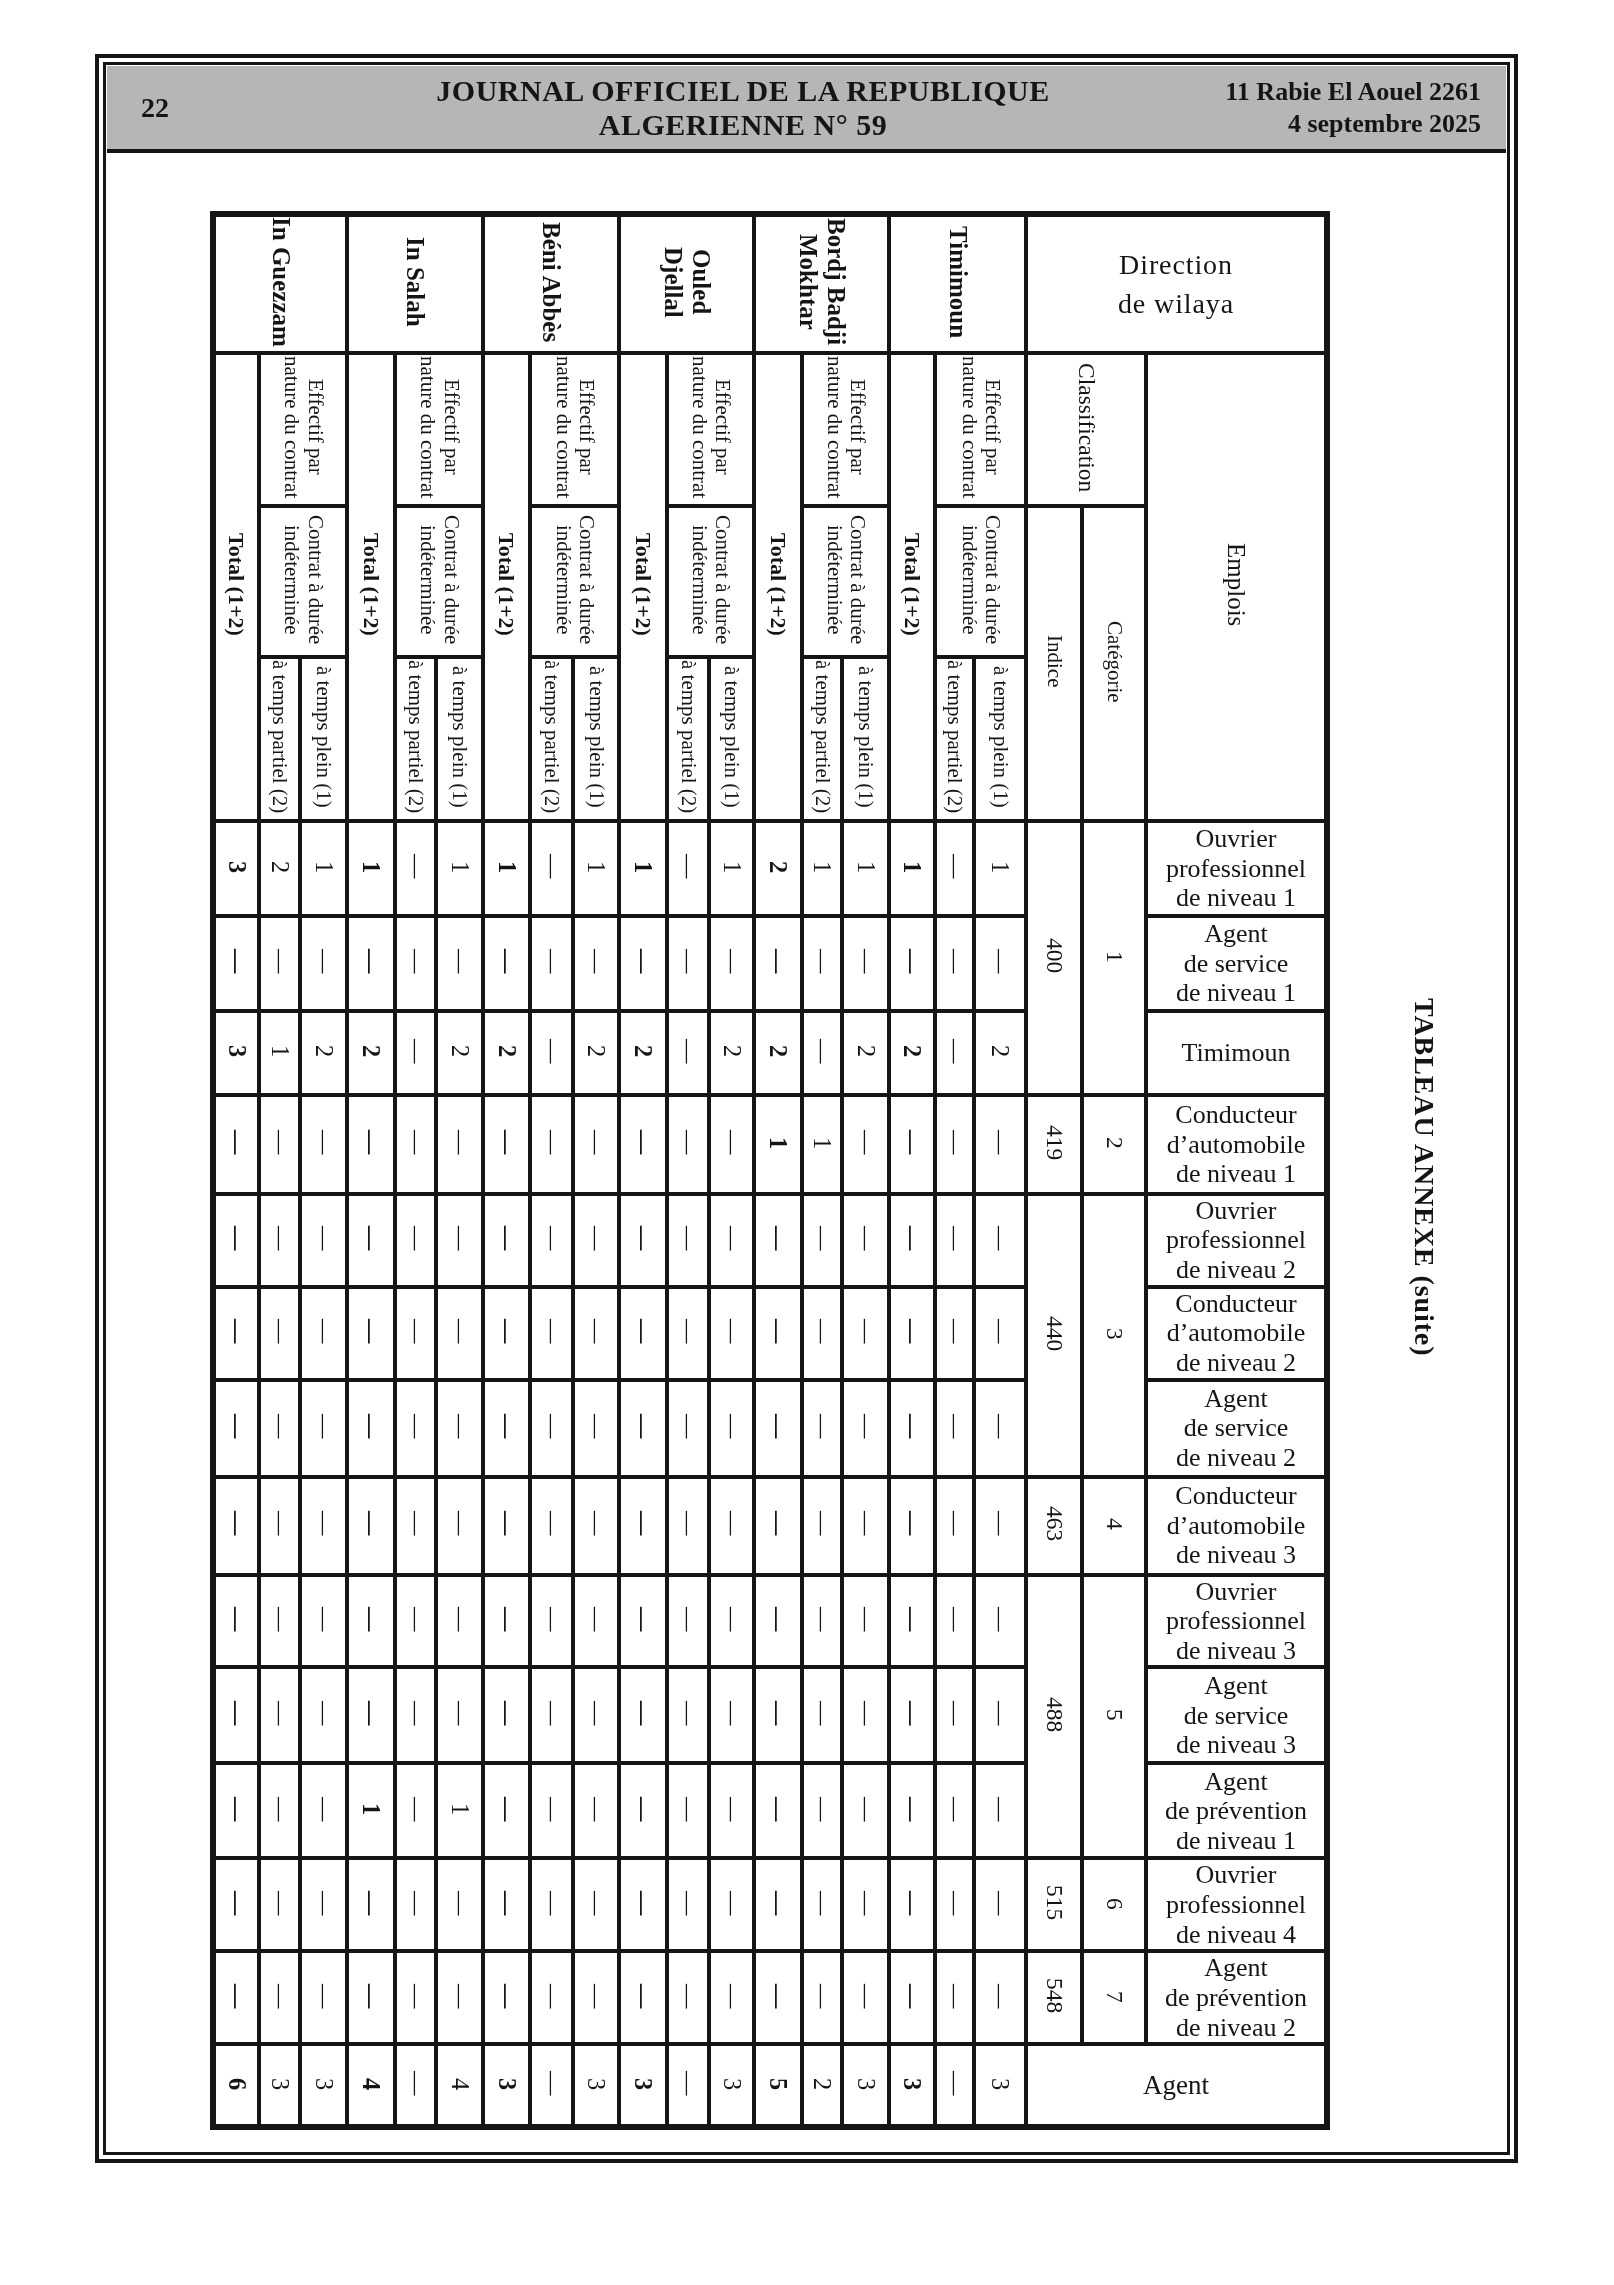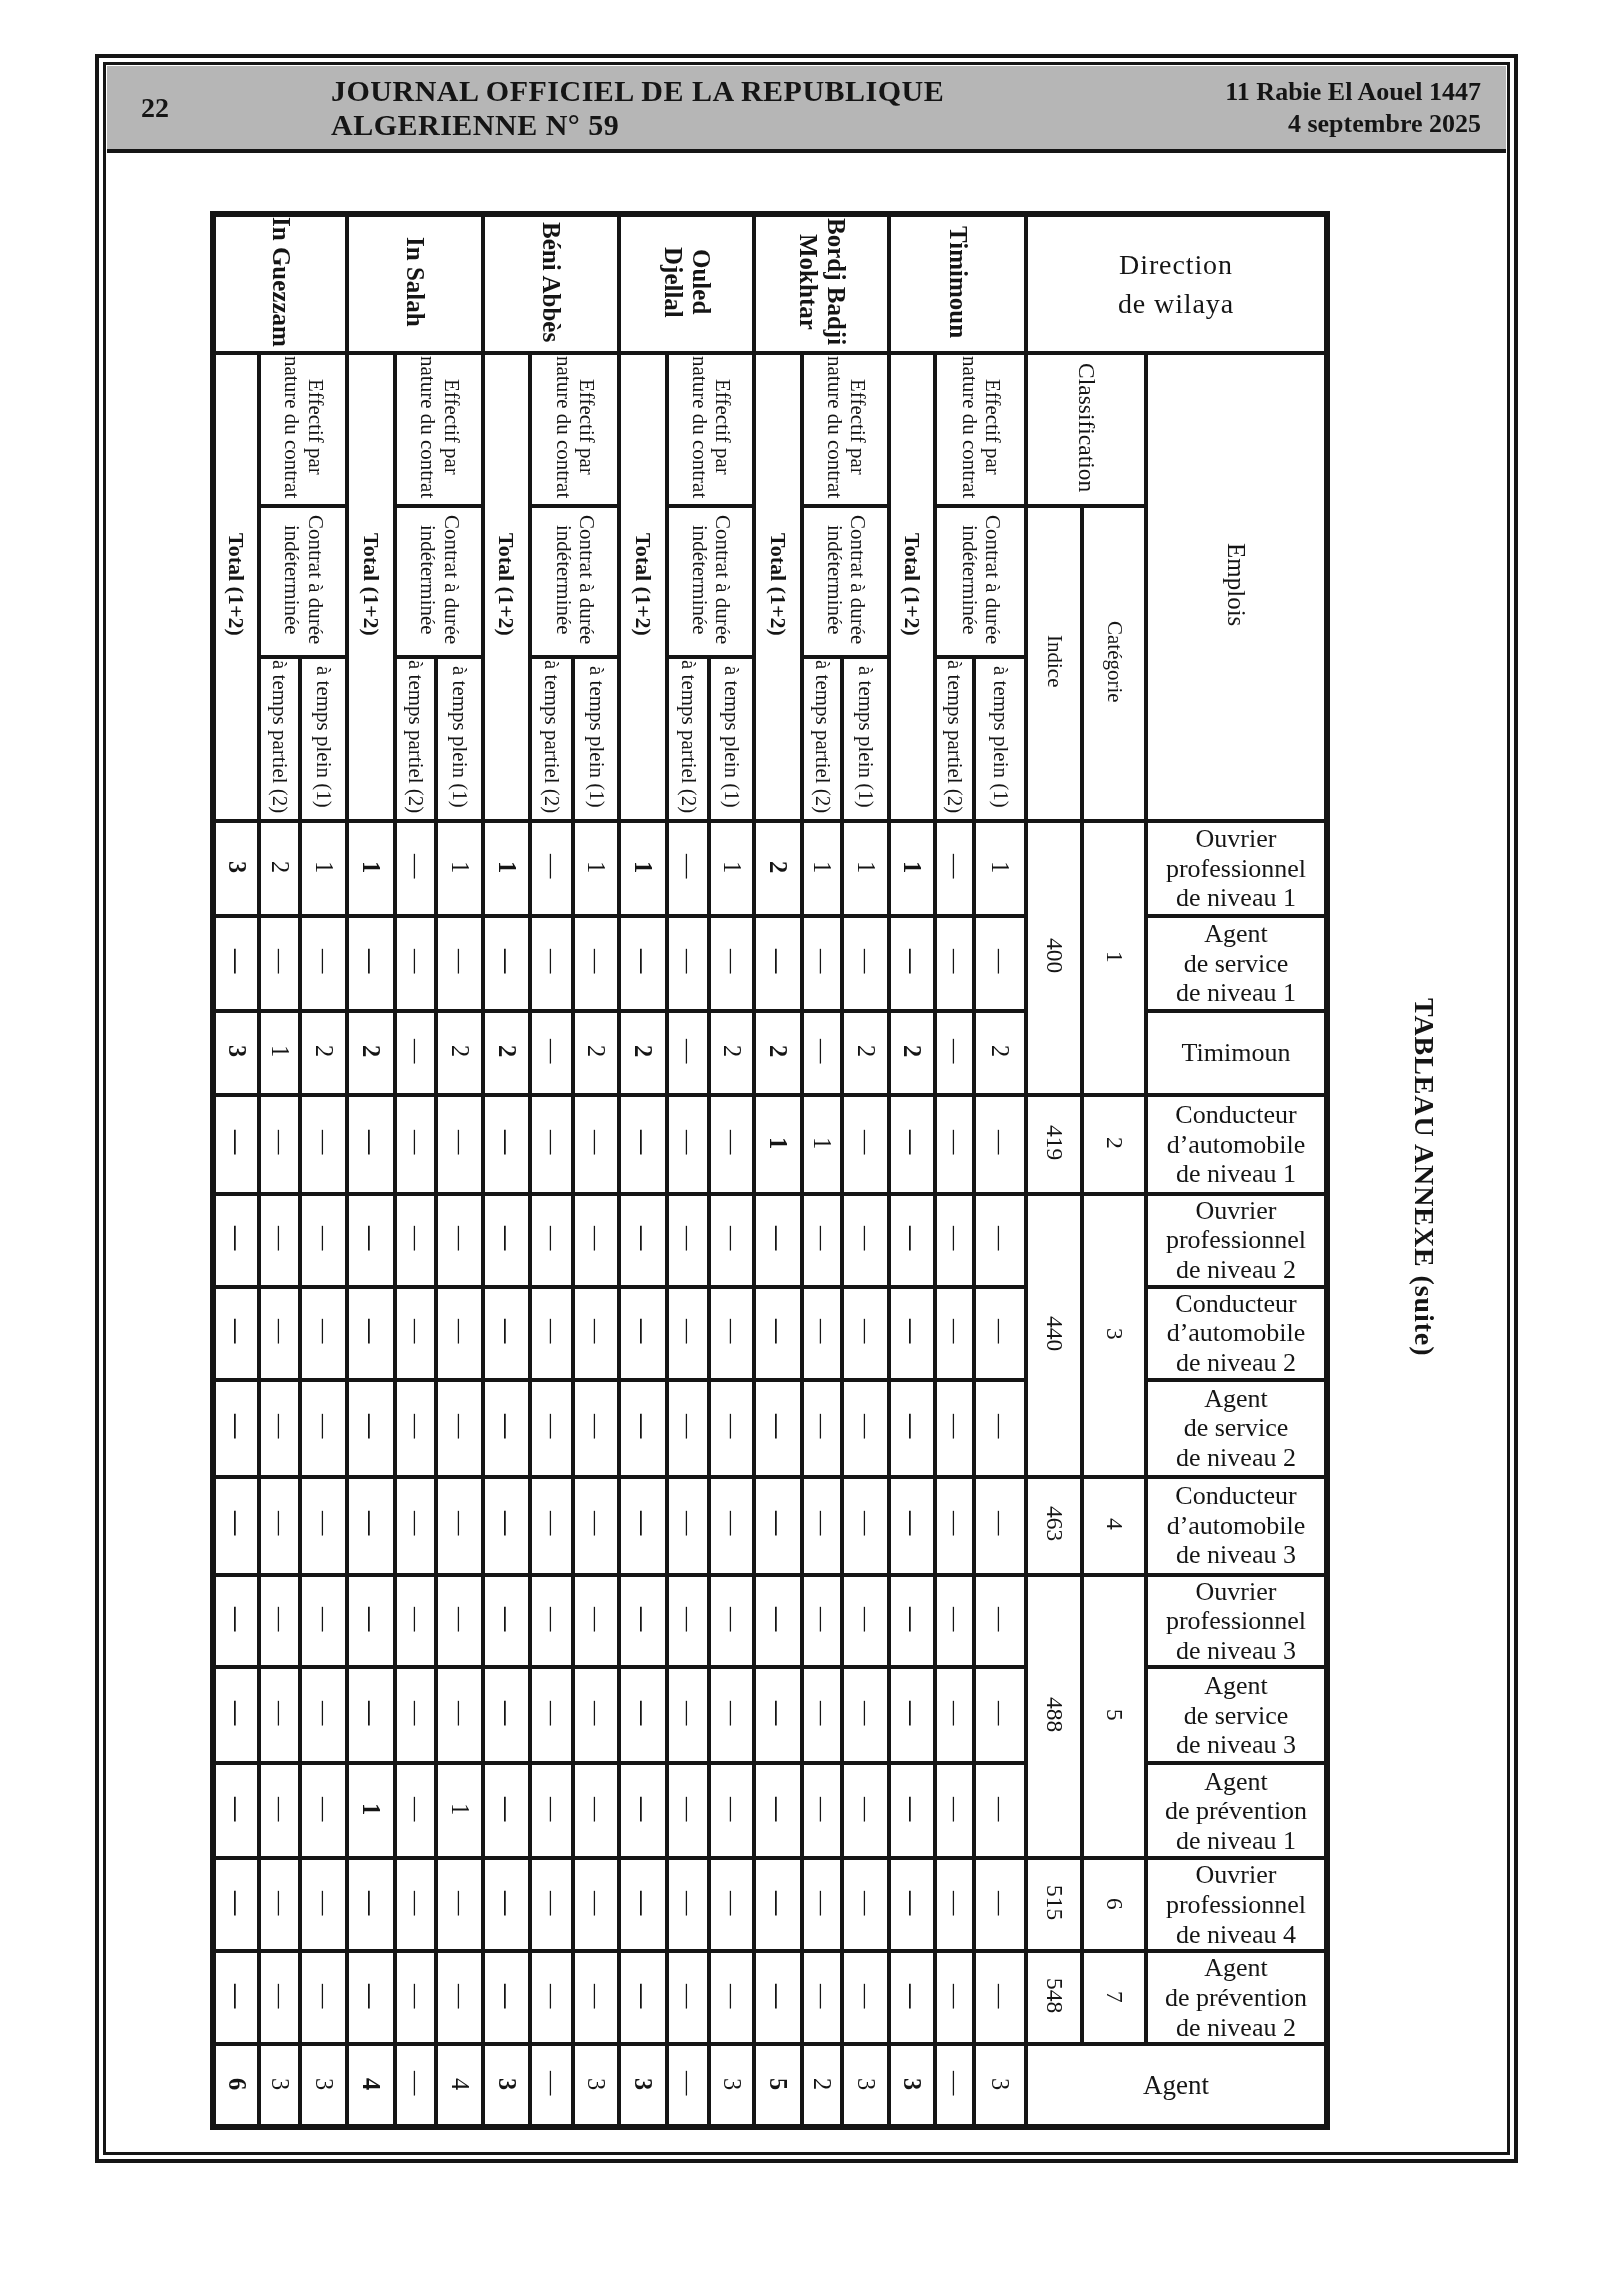--- a/index.html
+++ b/index.html
@@ -7,21 +7,21 @@
         font-family:"Liberation Serif","DejaVu Serif",serif;color:#151515;overflow:hidden;}
   
   .frame-outer{position:absolute;left:95px;top:54px;width:1423px;height:2109px;
                border:4.5px solid #151515;box-sizing:border-box;}
   .frame-inner{position:absolute;left:3.6px;top:3.6px;right:3.6px;bottom:3.6px;
                border:3.6px solid #151515;}
   
   .band{position:absolute;left:107px;top:66px;width:1399px;height:83px;background:#b6b6b6;
         border-bottom:4.5px solid #151515;display:flex;align-items:center;box-sizing:content-box;}
   .band .pnum{width:190px;padding-left:34px;font-size:28px;font-weight:bold;}
-  .band .jtitle{flex:1;font-size:30px;font-weight:bold;letter-spacing:0.5px;}
+  .band .jtitle{flex:1;text-align:center;font-size:30px;font-weight:bold;letter-spacing:0.5px;}
   .band .dates{width:326px;padding-right:25px;text-align:right;font-size:26px;font-weight:bold;line-height:1.22;white-space:pre-line;}
   
   table.annex{position:absolute;left:210px;top:211px;border-collapse:collapse;
               border:6.3px solid #151515;table-layout:fixed;}
   .annex th,.annex td{border:4.5px solid #151515;padding:0;text-align:center;vertical-align:middle;
               font-weight:normal;box-sizing:border-box;overflow:hidden;}
   .v{writing-mode:vertical-rl;display:inline-block;white-space:pre-line;line-height:1.15;}
   .b{font-weight:bold;}
   .wname{font-size:25px;}
   .t12{font-size:22px;}
@@ -41,21 +41,21 @@
 <body>
 
 <div class="page">
   <div class="frame-outer">
     <div class="frame-inner"></div>
   </div>
 
   <div class="band">
     <div class="pnum">22</div>
     <div class="jtitle">JOURNAL OFFICIEL DE LA REPUBLIQUE ALGERIENNE N° 59</div>
-    <div class="dates">11 Rabie El Aouel 1447
+    <div class="dates">11 Rabie El Aouel 2261
 4 septembre 2025</div>
   </div>
 
   <table class="annex">
       <colgroup>
         <col style="width: 46px;">
         <col style="width: 41px;">
         <col style="width: 47px;">
         <col style="width: 48px;">
         <col style="width: 41px;">

